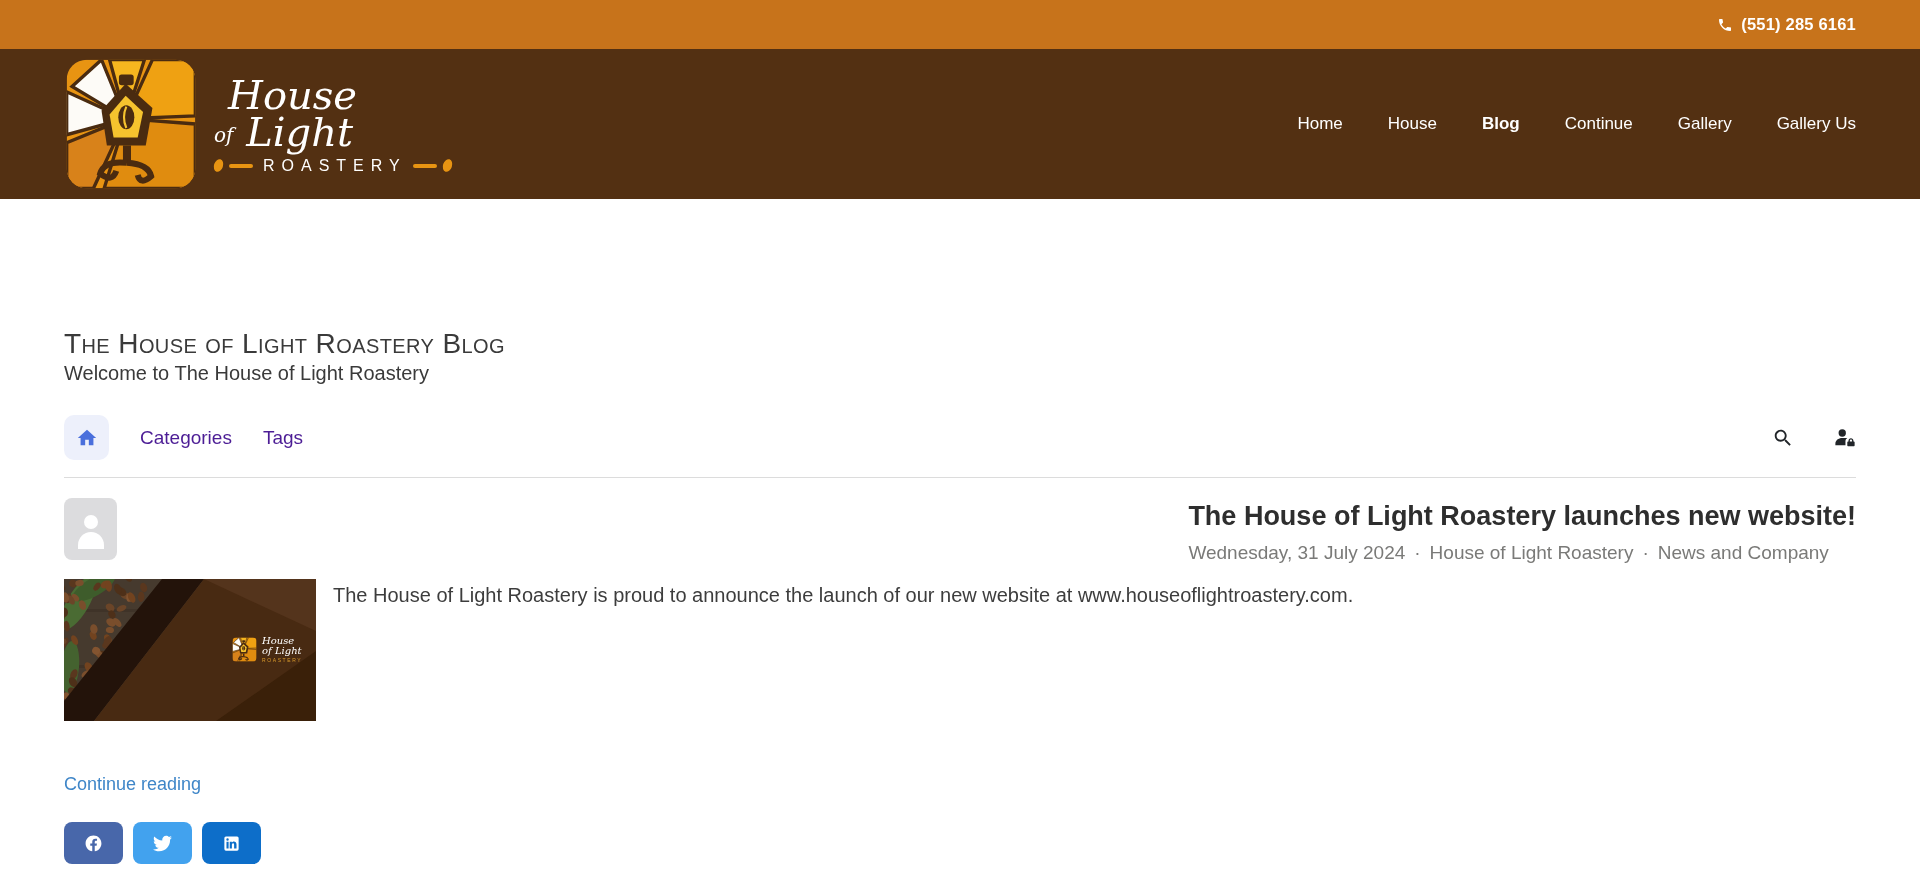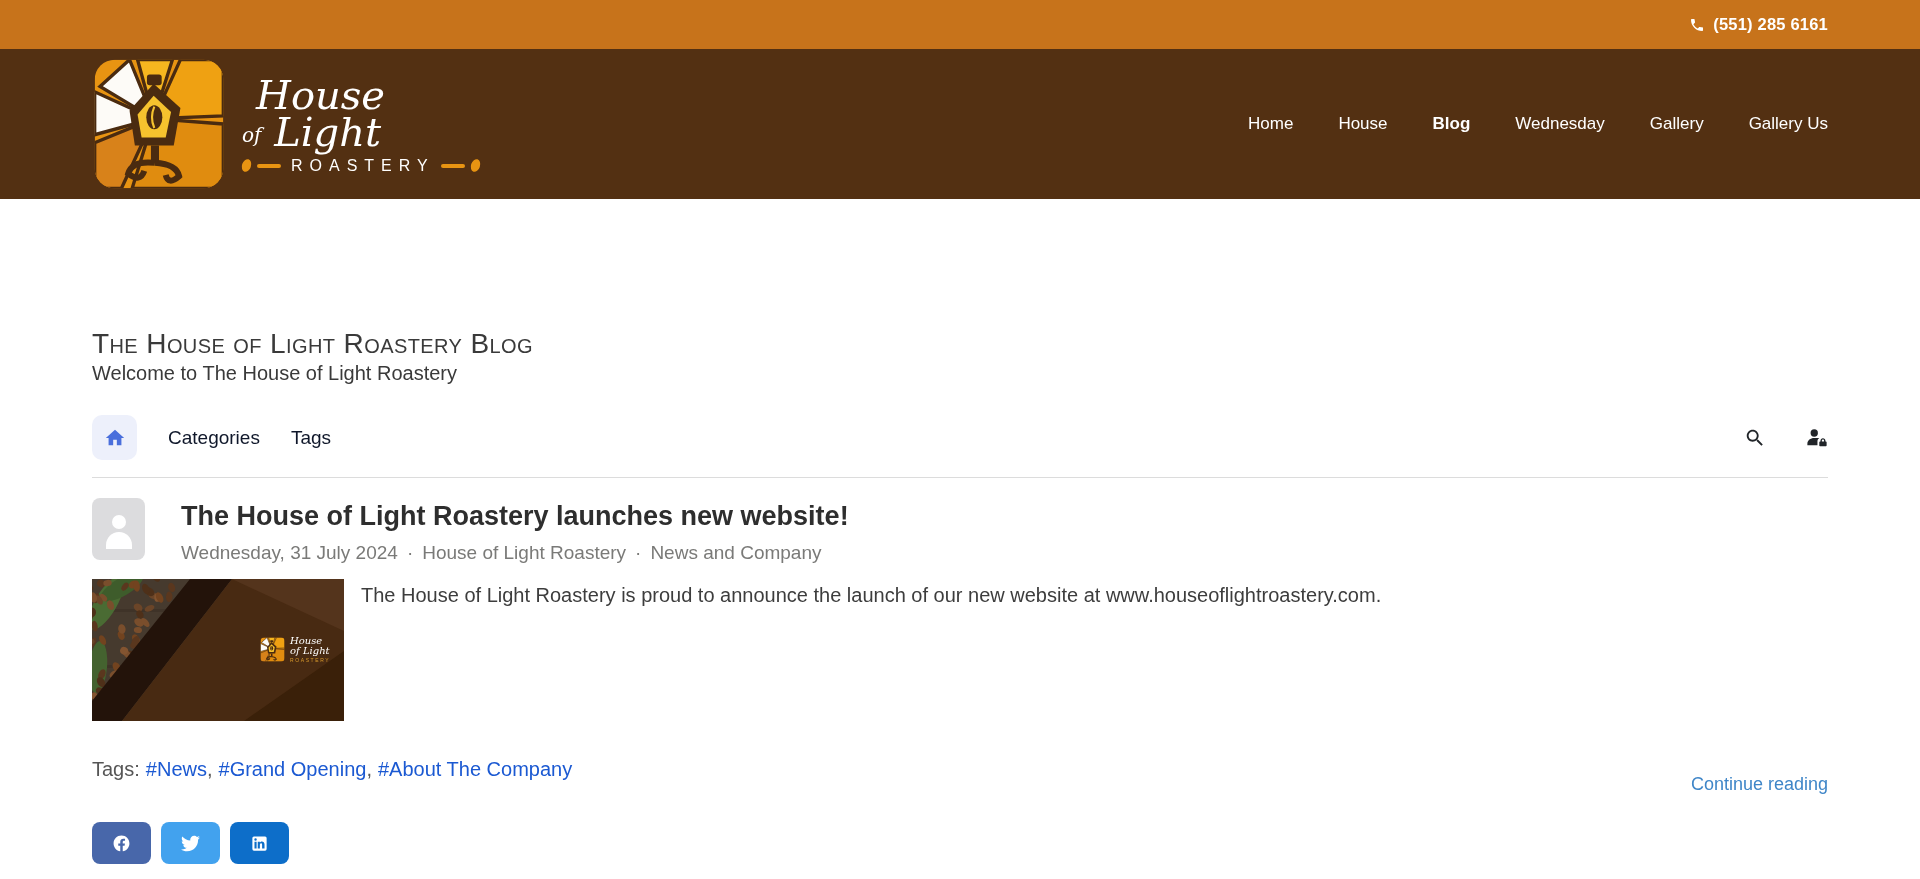--- a/index.html
+++ b/index.html
@@ -1,18 +1,18 @@
 <!DOCTYPE html>
 <html style="--topbar-bg: #C7731B; --header-bg: #533012; --logo-gold: #E89412; --home-btn-bg: #edf0fb; --home-icon: #4a6fdc; --tag-link: #1b59d2; --continue-link: #3f86c8; --facebook: #4867aa; --twitter: #42a2ee; --linkedin: #0d6ec9;"><head>
 <meta charset="utf-8">
 <style>
   * { margin:0; padding:0; box-sizing:border-box; }
   html,body { width:1920px; height:879px; background:#fff; overflow:hidden;
     font-family:"Liberation Sans", sans-serif; }
-  .container { padding:0 92px; width:100%; }
+  .container { padding:0 64px; width:100%; }
 
   
   .topbar { height:49px; background:var(--topbar-bg,#C7731B); display:flex; align-items:center; }
   .topbar .container { display:flex; justify-content:flex-end; }
   .phone-link { display:flex; align-items:center; gap:8px; color:#fff; text-decoration:none;
     font-size:16.5px; font-weight:600; letter-spacing:.2px; }
   .phone-link svg { width:16px; height:16px; fill:#fff; }
 
   
   .site-header { height:150px; background:var(--header-bg,#533012); }
@@ -35,29 +35,29 @@
   
   .page-title { margin-top:129px; font-size:28px; font-weight:500; letter-spacing:.4px;
     font-variant:small-caps; color:#3a3a3a; }
   .page-subtitle { margin-top:2px; font-size:20px; color:#3a3a3a; }
 
   
   .blog-nav { margin-top:30px; display:flex; align-items:center; }
   .home-btn { width:45px; height:45px; border-radius:10px; background:var(--home-btn-bg,#edf0fb);
     display:flex; align-items:center; justify-content:center; cursor:pointer; border:none; }
   .home-btn svg { width:22px; height:22px; fill:var(--home-icon,#4a6fdc); }
-  .blog-nav-item { margin-left:31px; font-size:19px; color:#0f172a; text-decoration:none; }
+  .blog-nav-item { margin-left:31px; font-size:19px; color:#4c1d95; text-decoration:none; }
   .blog-nav-spacer { flex:1; }
   .tool-icon { background:none; border:none; cursor:pointer; display:flex; align-items:center; }
   .tool-icon + .tool-icon { margin-left:40px; }
   .tool-icon svg { width:22px; height:22px; fill:#212529; }
   .divider { margin-top:17px; border:none; border-top:1px solid #dcdcdc; height:0; }
 
   
-  .post-header { margin-top:20px; display:flex; gap:36px; }
+  .post-header { margin-top:20px; display:flex; gap:36px;justify-content:space-between; }
   .avatar { width:53px; height:62px; border-radius:8px; background:#dcdcde; flex:0 0 auto;
     display:flex; align-items:center; justify-content:center; cursor:pointer; }
   .avatar svg { width:34px; height:40px; fill:#fff; }
   .post-title { font-size:27px; font-weight:600; color:#2e2e2e; text-decoration:none; display:block; margin-top:3px; }
   .post-meta { margin-top:10px; font-size:19px; color:#7a7a78; display:flex; gap:9px; align-items:baseline; }
   .post-content { margin-top:15px; display:flex; gap:17px; align-items:flex-start; }
   .thumb { width:252px; height:142px; position:relative; flex:0 0 auto; overflow:hidden; cursor:pointer; background:#40342a; }
   .thumb svg.scene { position:absolute; inset:0; width:100%; height:100%; }
   .thumb-brand { position:absolute; left:168px; top:57px; display:flex; gap:5px; align-items:center; }
   .thumb-logo { width:25px; height:25px; display:block; }
@@ -141,21 +141,21 @@
           <span class="wm-roastery">ROASTERY</span>
           <span class="wm-bar"></span>
           <span class="wm-bean"></span>
         </span>
       </span>
     </a>
     <nav class="main-nav">
       <a href="#">Home</a>
       <a href="#">House</a>
       <a href="#" class="active">Blog</a>
-      <a href="#">Wednesday</a>
+      <a href="#">Continue</a>
       <a href="#">Gallery</a>
       <a href="#">Gallery Us</a>
     </nav>
   </div>
 </header>
 
 <main class="container">
   <h1 class="page-title">The House of Light Roastery Blog</h1>
   <p class="page-subtitle">Welcome to The House of Light Roastery</p>
 
@@ -299,23 +299,20 @@
             <span class="t-script" style="display:block">House</span>
             <span class="t-script" style="display:block"><span>of</span> <span>Light</span></span>
             <span class="t-roast" style="display:block">ROASTERY</span>
           </span>
         </span>
       </a>
       <p class="post-body">The House of Light Roastery is proud to announce the launch of our new website at www.houseoflightroastery.com.</p>
     </div>
 
     <div class="tags-row">
-      <div class="tags">
-        <span>Tags:</span><a href="#">#News</a><span class="sep">,</span><a href="#">#Grand Opening</a><span class="sep">,</span><a href="#">#About The Company</a>
-      </div>
       <a href="#" class="continue-link">Continue reading</a>
     </div>
 
     <div class="social-row">
       <button class="social-btn fb">
         <svg viewBox="0 0 24 24">
             <path d="M12 2C6.48 2 2 6.48 2 12c0 4.99 3.66 9.13 8.44 9.88v-6.99H7.9V12h2.54V9.8c0-2.51 1.49-3.89 3.78-3.89 1.09 0 2.23.19 2.23.19v2.46h-1.26c-1.24 0-1.63.77-1.63 1.56V12h2.78l-.45 2.89h-2.33v6.99C18.34 21.13 22 16.99 22 12c0-5.52-4.48-10-10-10z"></path>
           </svg>
       </button>
       <button class="social-btn tw">

